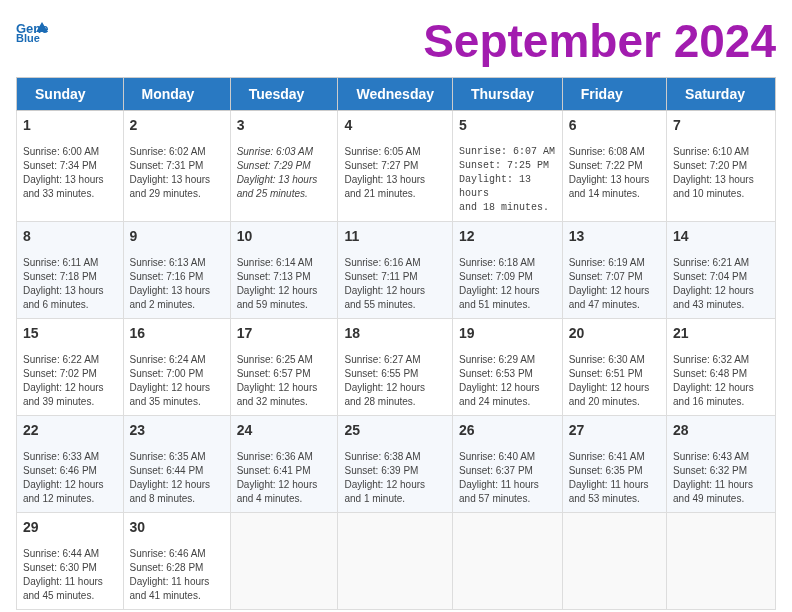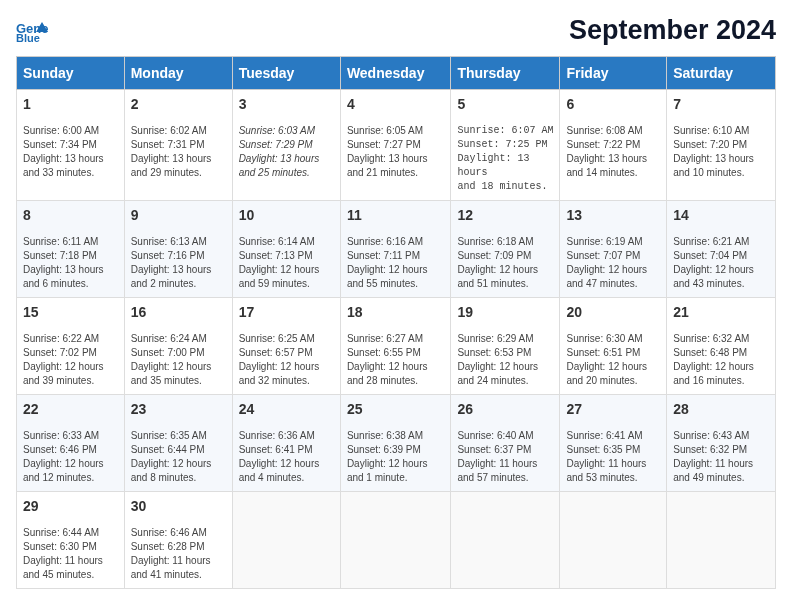--- a/index.html
+++ b/index.html
@@ -24,38 +24,38 @@
     }
     .logo-row {
       display: flex;
       align-items: center;
       gap: 4px;
     }
     .title-block {
       text-align: right;
     }
     .title-block h1 {
-      font-size: 27px;
+      font-size: 46px;
       font-weight: bold;
-      color: #0f172a;
+      color: #a21caf;
       line-height: 1.1;
     }
     .title-block h2 {
       font-size: 16px;
       font-weight: normal;
       color: #555;
     }
     .calendar {
       width: 100%;
       border-collapse: collapse;
     }
     .calendar th {
       background: #2979c2;
       color: #fff;
-      padding: 8px 6px;
+      padding: 8px 18px;
       font-size: 14px;
       font-weight: bold;
       text-align: left;
       border: 1px solid #ccc;
     }
     .calendar td {
       vertical-align: top;
       padding: 6px 6px;
       border: 1px solid #ddd;
       width: 113px;

